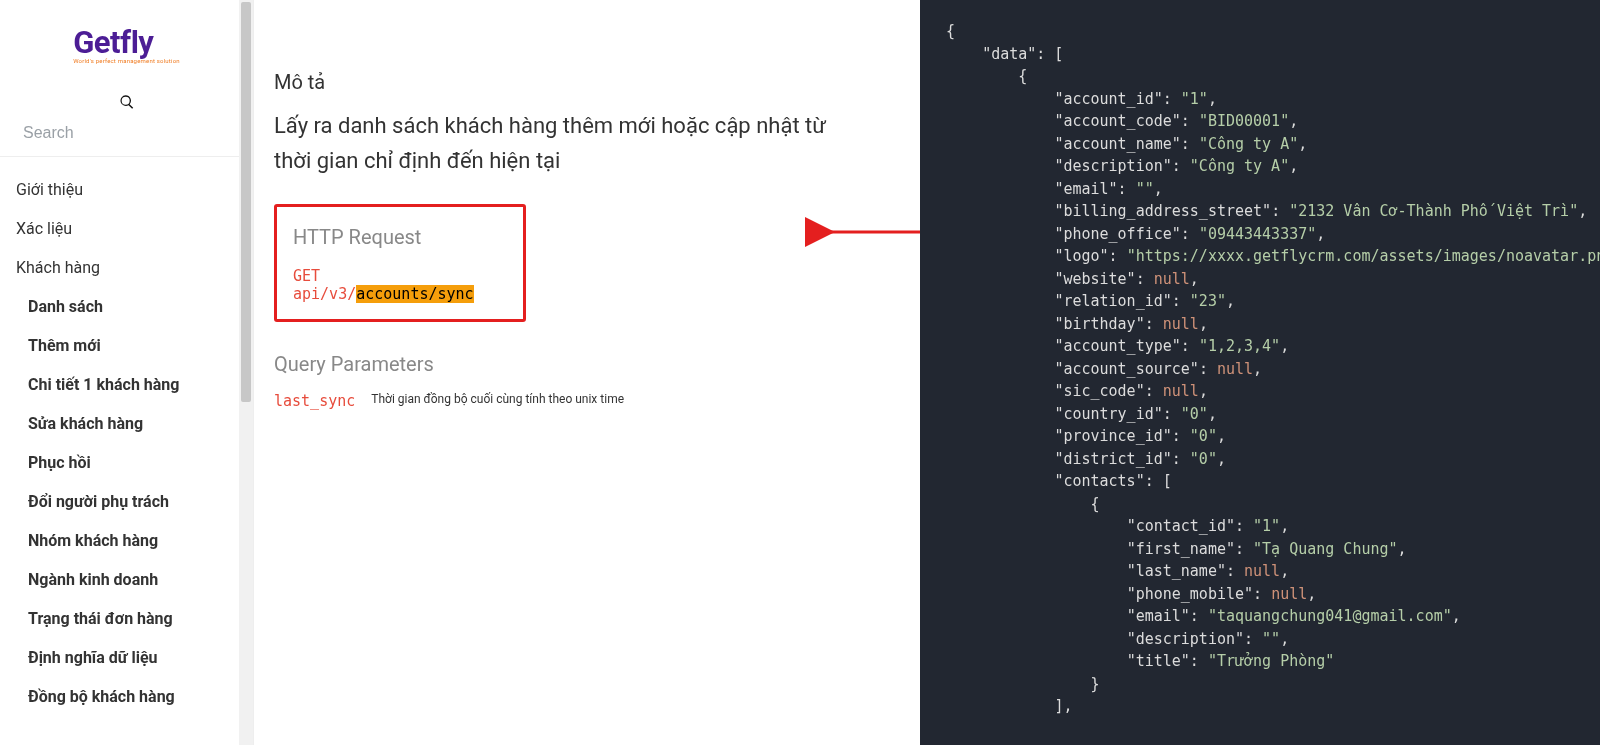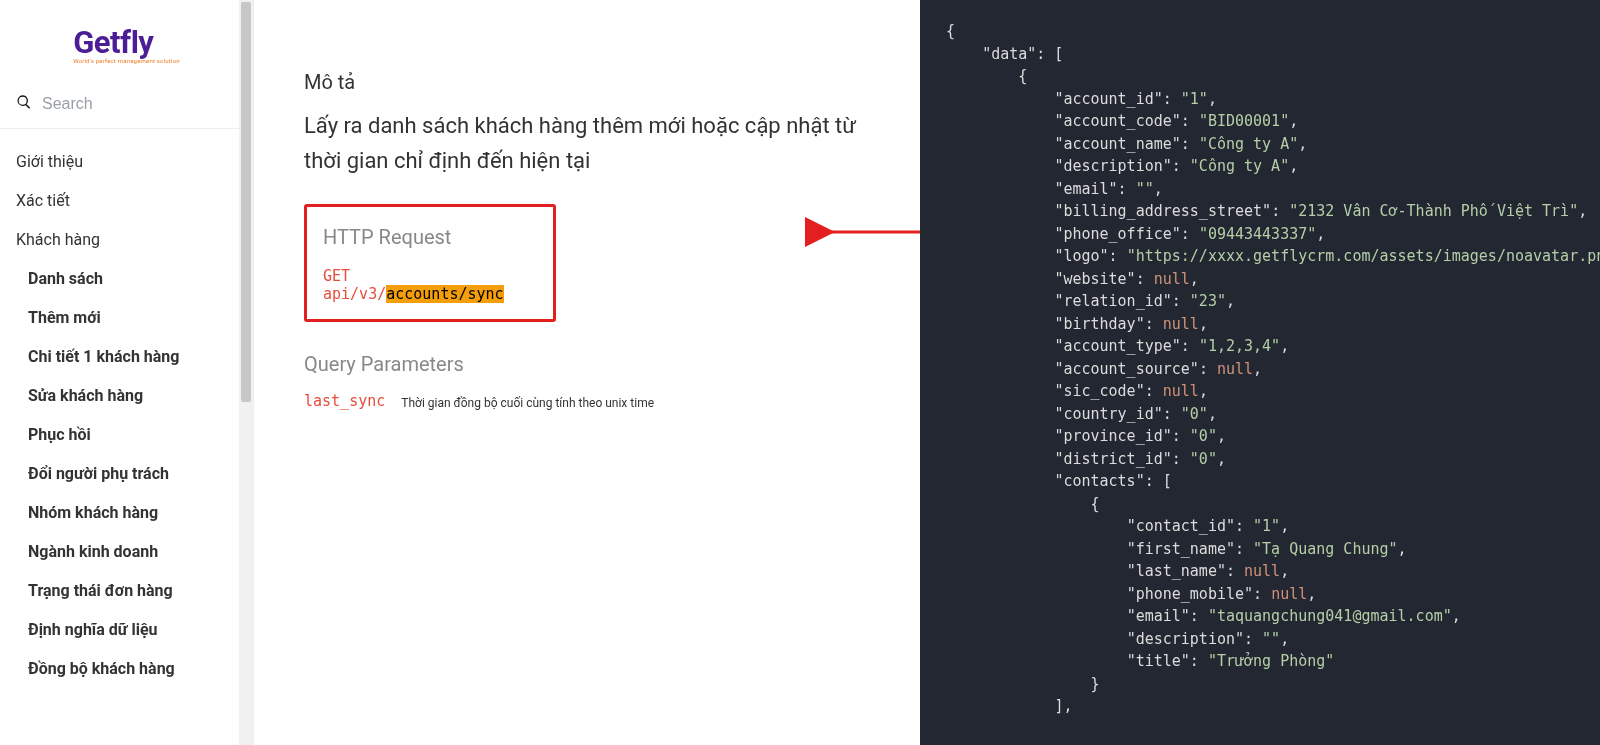--- a/index.html
+++ b/index.html
@@ -7,46 +7,46 @@
   .page { width:1600px; height:745px; display:flex; overflow:hidden; }
 
   
   .sidebar { width:254px; flex:0 0 254px; background:#fff; display:flex; flex-direction:column; border-right:1px solid #eee; }
   .sidebar-inner { overflow-y:auto; height:100%; position:relative; }
   .logo-box { display:flex; justify-content:center; padding:24px 0 20px; }
   .logo { position:relative; }
   .logo-main { font-size:31px; font-weight:700; color:#4c1d95; letter-spacing:-0.5px;text-align:right; }
   .logo-sub { font-size:6px; color:#f07d24; display:block; margin-top:-4px; letter-spacing:0.2px; text-align:center; }
 
-  .search-box { display:flex; align-items:center; padding:10px 16px 14px; gap:10px; box-shadow:0 1px 0 #eee; }
+  .search-box { display:flex; align-items:center; padding:10px 16px 14px; gap:10px; box-shadow:0 1px 0 #eee;flex-direction:column; }
   .search-box input { border:none; outline:none; font-size:16px; color:#666; flex:1; }
   .search-box input::placeholder { color:#9aa0a6; }
   .search-icon-svg { width:16px; height:16px; fill:#111; }
 
   .nav { padding-top:14px; }
   .nav-item { padding:10px 16px; font-size:16px; color:#333; cursor:pointer; }
   .nav-item.child { padding-left:28px;font-weight:bold; }
   .nav-item.section { color:#333; }
 
   
   .sidebar-track { position:absolute; right:0; top:0; bottom:0; width:14px; background:#f1f1f1; }
   .sidebar-thumb { position:absolute; right:2px; top:2px; width:10px; height:400px; background:#c7c7c7; border-radius:2px; }
 
   
-  .main { flex:1 1 auto; background:#fff; overflow:hidden; position:relative; padding:70px 40px 0 50px; }
+  .main { flex:1 1 auto; background:#fff; overflow:hidden; position:relative; padding:70px 40px 0 20px; }
   .sect-title { font-size:20px; color:#333; margin-bottom:14px; font-weight:400; }
   .sect-title.muted { color:#888; }
   .p { font-size:22px; color:#333; line-height:1.6; margin-bottom:26px; max-width:590px; }
 
   .http-box { border:3px solid #e41f1f; border-radius:3px; padding:18px 16px 16px; width:252px; margin-bottom:30px; margin-top:6px; }
   .code-inline { font-family: Consolas, monospace; font-size:15px; }
   .code-inline .red { color:#e74c3c; }
   .code-inline .hl { background:#f59e0b; color:#000; padding:0 0; }
 
-  .params-row { display:flex; gap:16px; align-items:flex-end; margin-top:16px; }
+  .params-row { display:flex; gap:16px; align-items:flex-start; margin-top:16px; }
   .param-name { font-family:Consolas,monospace; color:#e74c3c; font-size:15px; }
   .param-desc { font-size:12px; color:#333; }
 
   .arrow { position:absolute; left:565px; top:220px; }
   .arrow svg { overflow:visible; }
 
   
   .code-pane { width:680px; flex:0 0 680px; background:#222731; color:#839496; font-family: Consolas, Menlo, monospace; font-size:15px; line-height:1.5; padding:20px 18px 10px 26px; overflow:hidden; white-space:pre; }
   .tok-p  { color:#dcdcdc; }
   .tok-key { color:#dcdcdc; }
@@ -69,21 +69,21 @@
       <div class="search-box">
         <span>
           <svg class="search-icon-svg" viewBox="0 0 24 24">
               <path d="M10 2a8 8 0 015.9 13.3l5.4 5.4-1.6 1.6-5.4-5.4A8 8 0 1110 2zm0 2a6 6 0 100 12 6 6 0 000-12z"></path>
             </svg>
         </span>
         <input type="text" placeholder="Search" style="">
       </div>
       <nav class="nav" id="nav">
           <div class="nav-item section">Giới thiệu</div>
-          <div class="nav-item section">Xác tiết</div>
+          <div class="nav-item section">Xác liệu</div>
           <div class="nav-item section">Khách hàng</div>
           <div class="nav-item child">Danh sách</div>
           <div class="nav-item child">Thêm mới</div>
           <div class="nav-item child">Chi tiết 1 khách hàng</div>
           <div class="nav-item child">Sửa khách hàng</div>
           <div class="nav-item child">Phục hồi</div>
           <div class="nav-item child">Đổi người phụ trách</div>
           <div class="nav-item child">Nhóm khách hàng</div>
           <div class="nav-item child">Ngành kinh doanh</div>
           <div class="nav-item child">Trạng thái đơn hàng</div>

